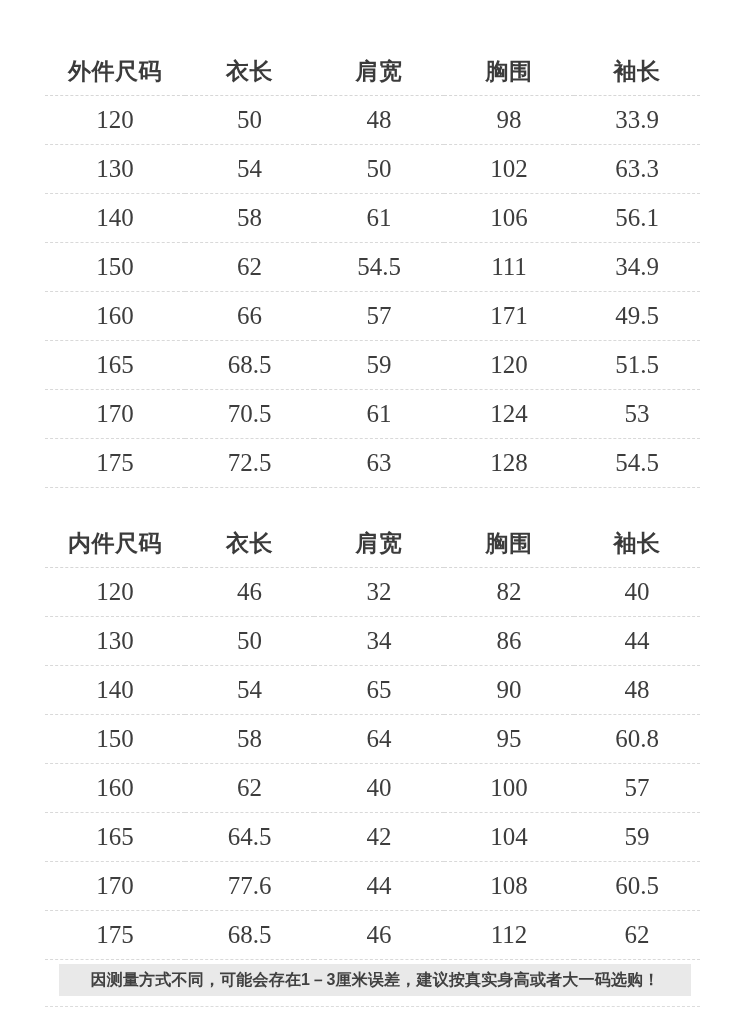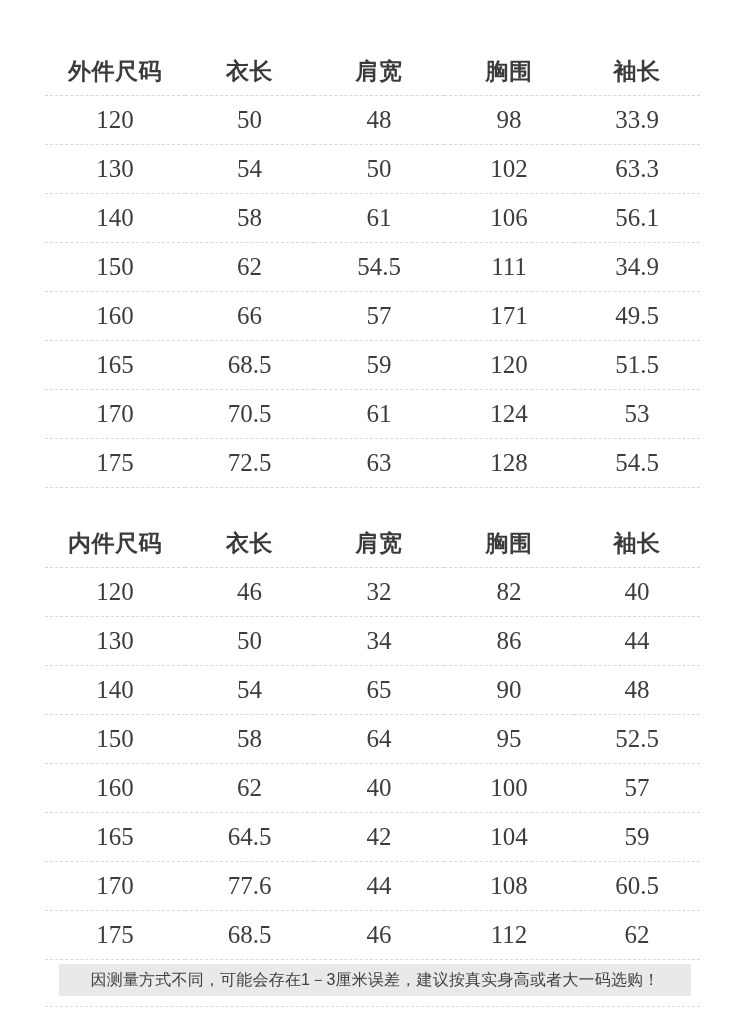--- a/index.html
+++ b/index.html
@@ -85,20 +85,21 @@
     display: flex;
     align-items: center;
     justify-content: center;
   }
   .note-text {
     font-family: "Liberation Sans", sans-serif;
     font-size: 16px;
     color: #404040;
     letter-spacing: 0.2px;
     white-space: nowrap;
+    font-weight: bold;
   }
   .note-rule-bottom {
     position: absolute;
     left: 45px;
     top: 1006px;
     width: 655px;
     border-top: 1px dashed #dcdcdc;
   }
 </style>
 </head>
@@ -220,21 +221,21 @@
         <td>54</td>
         <td>65</td>
         <td>90</td>
         <td>48</td>
       </tr>
       <tr>
         <td>150</td>
         <td>58</td>
         <td>64</td>
         <td>95</td>
-        <td>52.5</td>
+        <td>60.8</td>
       </tr>
       <tr>
         <td>160</td>
         <td>62</td>
         <td>40</td>
         <td>100</td>
         <td>57</td>
       </tr>
       <tr>
         <td>165</td>

